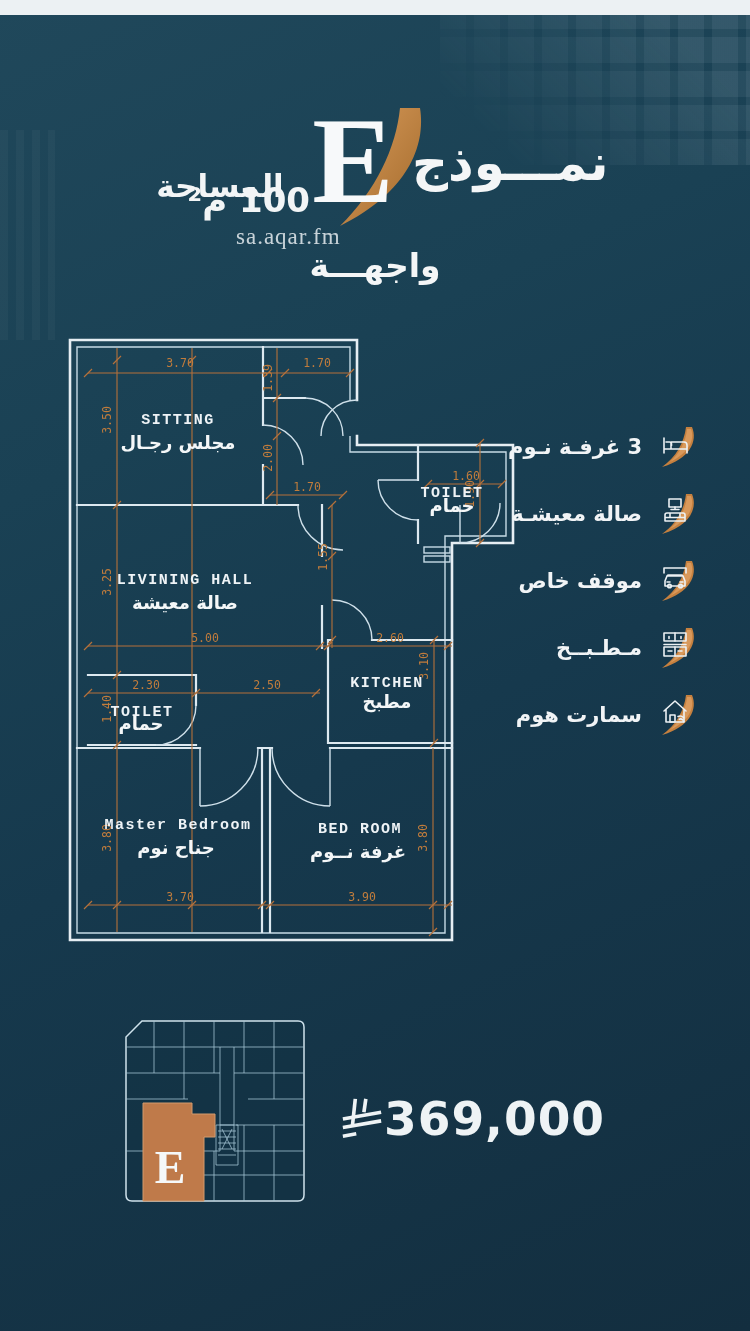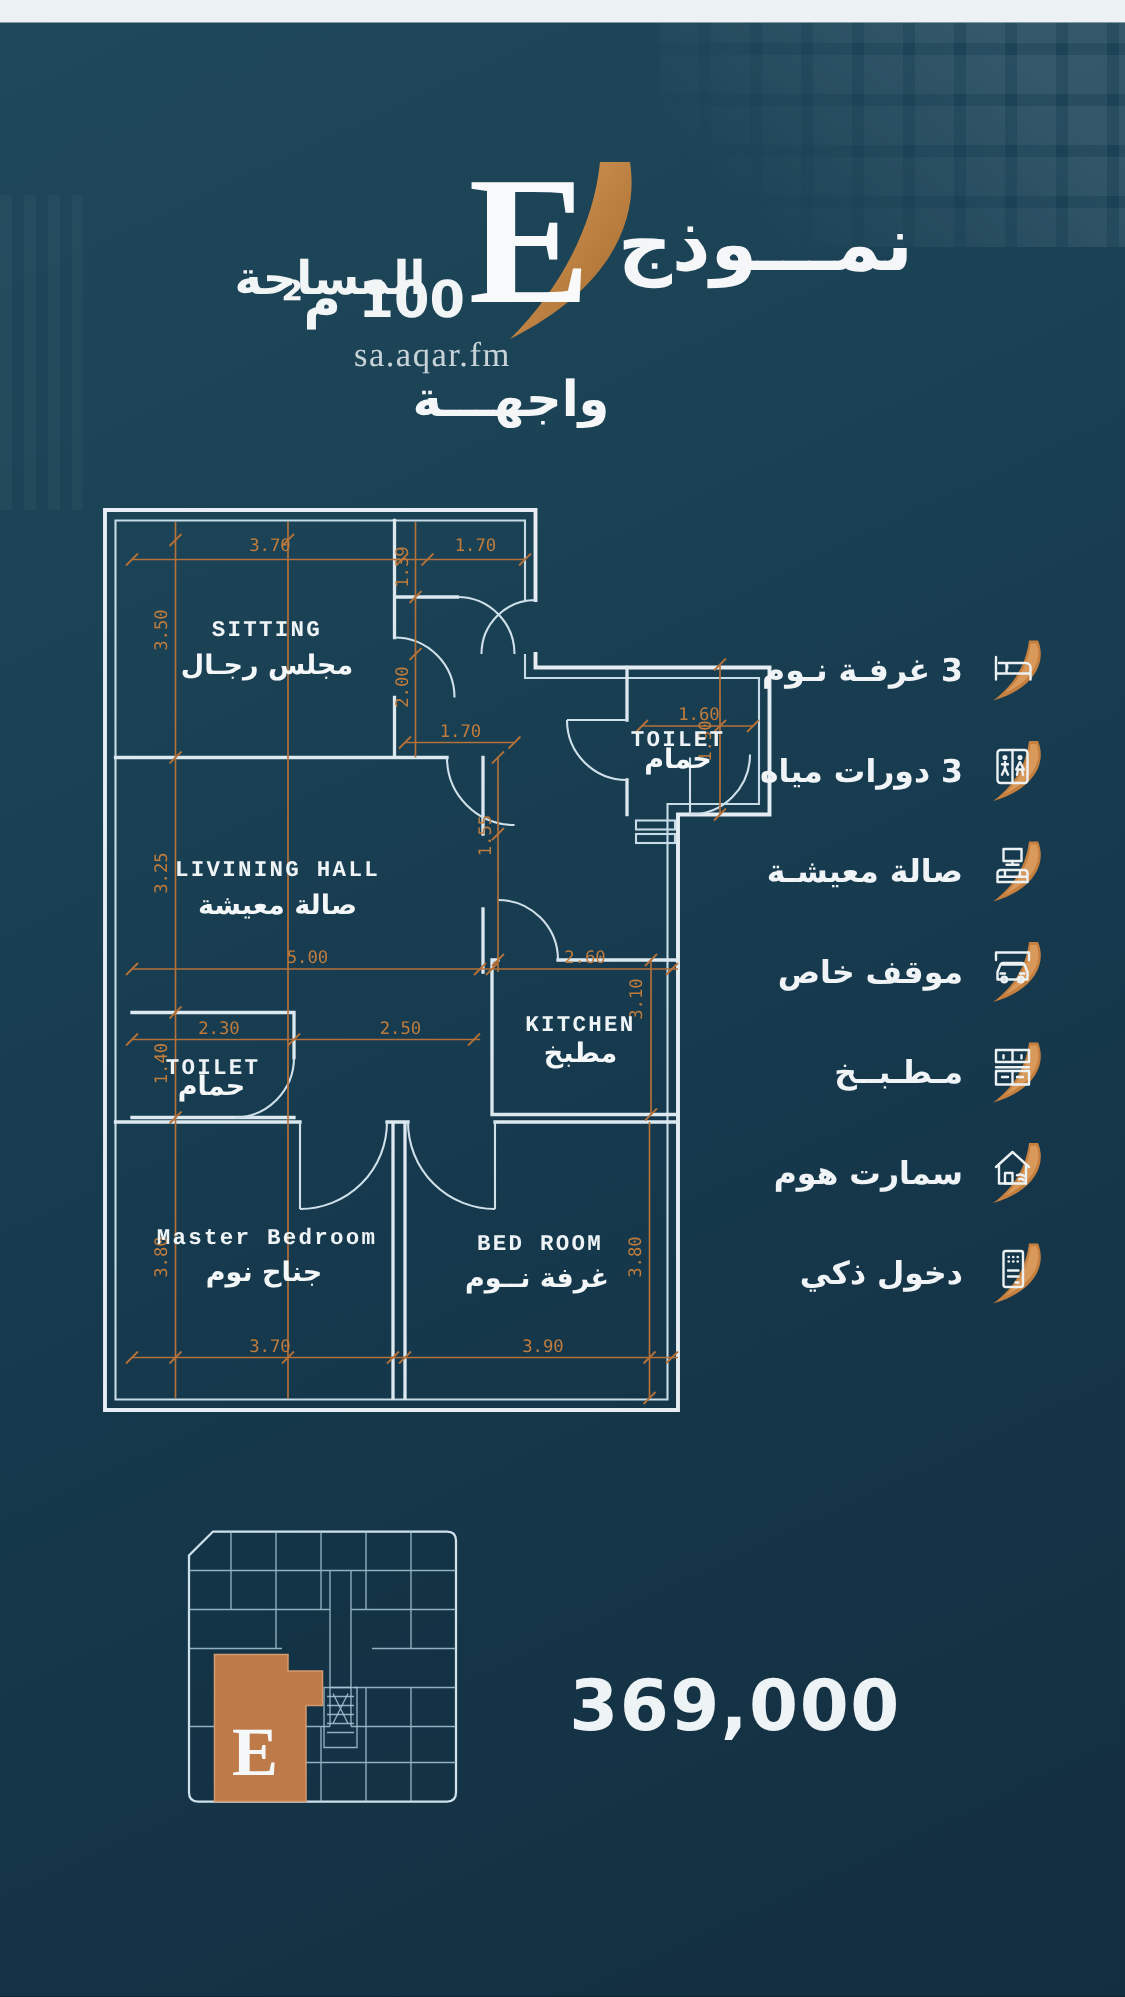--- a/index.html
+++ b/index.html
@@ -11,39 +11,39 @@
     background-image:
       repeating-linear-gradient(90deg,rgba(210,230,240,.07) 0 26px,transparent 26px 34px),
       repeating-linear-gradient(0deg,rgba(210,230,240,.07) 0 26px,transparent 26px 34px);
     -webkit-mask-image:linear-gradient(225deg,#000 20%,transparent 85%);
     mask-image:linear-gradient(225deg,#000 20%,transparent 85%);}
   .leftstripes{position:absolute;left:0;top:130px;width:55px;height:210px;
     background-image:repeating-linear-gradient(90deg,rgba(255,255,255,.03) 0 8px,transparent 8px 16px);}
   .abs{position:absolute;}
   .model-label{left:412px;top:134px;width:170px;text-align:center;font-size:50px;font-weight:bold;color:#f4f6f7;}
   .orientation{left:412px;top:188px;width:170px;text-align:center;font-size:28px;font-weight:bold;color:#cd8243;}
-  .facade{left:275px;top:246px;width:200px;text-align:left;font-size:33px;font-weight:bold;color:#f4f6f7;}
+  .facade{left:275px;top:246px;width:200px;text-align:center;font-size:33px;font-weight:bold;color:#f4f6f7;}
   .area-label{left:150px;top:136px;width:140px;text-align:center;font-size:31px;font-weight:bold;margin-top:32px;}
   .area-value{left:140px;top:180px;width:170px;text-align:right;direction:rtl;font-size:34px;font-weight:bold;}
   .big-e{left:288px;top:100px;width:130px;text-align:center;font-size:122px;line-height:1;
     font-family:"Liberation Serif",serif;font-weight:bold;color:#f7f9fa;z-index:3;}
   .leaf{left:312px;top:104px;z-index:2;}
   .wm-ar{left:220px;top:158px;font-size:62px;font-weight:bold;color:rgba(244,248,250,.48);z-index:4;}
   .wm-url{left:236px;top:224px;font-size:23px;font-family:"Liberation Serif",serif;
     color:rgba(244,248,250,.8);letter-spacing:1px;z-index:4;}
   .plan-svg{left:0;top:0;}
   .amenities{left:460px;top:424px;width:242px;display:flex;flex-direction:column;gap:21px;}
   .amenity{display:flex;justify-content:flex-end;align-items:center;gap:12px;height:46px;}
   .amenity .label{font-size:21px;font-weight:bold;color:#f1f4f6;white-space:nowrap;direction:rtl;}
   .iconwrap{position:relative;width:48px;height:48px;flex:0 0 48px;}
   .iconwrap .swoosh{position:absolute;left:2px;top:2px;}
   .iconwrap .glyph{position:absolute;left:6px;top:6px;}
   .mini-plan{left:118px;top:1015px;}
   .price-row{left:340px;top:1086px;width:300px;height:64px;display:flex;align-items:center;
-    justify-content:flex-start;gap:24px;flex-direction:column;}
+    justify-content:flex-start;gap:0;}
   .price-text{font-size:47px;font-weight:bold;color:#eef3f5;letter-spacing:1px;
     font-family:"DejaVu Sans",sans-serif;}
   
   .wall{stroke:#e6eef3;stroke-width:2.6;fill:none;stroke-linecap:square;}
   .wall2{stroke:#c6dbe6;stroke-width:1.4;fill:none;}
   .iwall{stroke:#dde9f0;stroke-width:2.2;fill:none;stroke-linecap:square;}
   .door{stroke:#cfe0ea;stroke-width:1.4;fill:none;}
   .dim{stroke:#b5713a;stroke-width:1.1;fill:none;}
   .dimtick{stroke:#b5713a;stroke-width:1.2;fill:none;}
   .dimtxt{fill:#c07c3c;font-family:"DejaVu Sans Mono",monospace;font-size:11.5px;text-anchor:middle;}
@@ -169,35 +169,20 @@
         <svg class="swoosh" width="44" height="46" viewBox="0 0 44 46">
             <path class="sw" d="M36,2 C42,16 34,34 6,42 C20,32 28,18 30,2 Z"></path>
             <path class="sw2" d="M35,4 C39,15 33,28 14,37 C24,28 30,16 31,4 Z"></path>
           </svg>
         <svg class="glyph" width="30" height="30" viewBox="0 0 30 30">
             <path class="ic" d="M4,9 V24 M4,20 H27 V24 M27,20 v-4 a3,3 0 0 0 -3,-3 h-13 v7 M6,13 h3.5 a2,2 0 0 1 2,2 v1.5"></path>
           </svg>
       </span>
     </div>
     <div class="amenity">
-      <span class="label">3 دورات مياه</span>
-      <span class="iconwrap">
-        <svg class="swoosh" width="44" height="46" viewBox="0 0 44 46">
-            <path class="sw" d="M36,2 C42,16 34,34 6,42 C20,32 28,18 30,2 Z"></path>
-            <path class="sw2" d="M35,4 C39,15 33,28 14,37 C24,28 30,16 31,4 Z"></path>
-          </svg>
-        <svg class="glyph" width="30" height="30" viewBox="0 0 30 30">
-            <rect class="ic" x="5" y="4" width="20" height="22" rx="2"></rect>
-            <path class="ic" d="M15,4 V26 M10,12 v4 M8,13.5 h4 M10,16 l-2,4.5 M10,16 l2,4.5 M20,12 l-2.5,5 h5 z M18.7,17 l-.7,3.5 M21.3,17 l.7,3.5"></path>
-            <circle class="icf" cx="10" cy="9" r="1.7"></circle>
-            <circle class="icf" cx="20" cy="9" r="1.7"></circle>
-          </svg>
-      </span>
-    </div>
-    <div class="amenity">
       <span class="label">صالة معيشـة</span>
       <span class="iconwrap">
         <svg class="swoosh" width="44" height="46" viewBox="0 0 44 46">
             <path class="sw" d="M36,2 C42,16 34,34 6,42 C20,32 28,18 30,2 Z"></path>
             <path class="sw2" d="M35,4 C39,15 33,28 14,37 C24,28 30,16 31,4 Z"></path>
           </svg>
         <svg class="glyph" width="30" height="30" viewBox="0 0 30 30">
             <rect class="ic" x="9" y="3" width="12" height="8"></rect>
             <path class="ic" d="M15,11 v2 M11,13.5 h8 M5,25 v-6 a2,2 0 0 1 2,-2 h16 a2,2 0 0 1 2,2 v6 z M5,21.5 h20 M10,17 v4.5 M20,17 v4.5"></path>
           </svg>
@@ -237,39 +222,20 @@
       <span class="iconwrap">
         <svg class="swoosh" width="44" height="46" viewBox="0 0 44 46">
             <path class="sw" d="M36,2 C42,16 34,34 6,42 C20,32 28,18 30,2 Z"></path>
             <path class="sw2" d="M35,4 C39,15 33,28 14,37 C24,28 30,16 31,4 Z"></path>
           </svg>
         <svg class="glyph" width="30" height="30" viewBox="0 0 30 30">
             <path class="ic" d="M4,14 L15,4 L26,14 M6,12 V25 H24 V12"></path>
             <rect class="ic" x="10" y="18" width="5" height="7"></rect>
             <path class="ic" d="M18,19.5 a5,5 0 0 1 5.5,1 M19.3,22.2 a3,3 0 0 1 3.4,.7"></path>
             <circle class="icf" cx="23.6" cy="24.6" r="1"></circle>
-          </svg>
-      </span>
-    </div>
-    <div class="amenity">
-      <span class="label">دخول ذكي</span>
-      <span class="iconwrap">
-        <svg class="swoosh" width="44" height="46" viewBox="0 0 44 46">
-            <path class="sw" d="M36,2 C42,16 34,34 6,42 C20,32 28,18 30,2 Z"></path>
-            <path class="sw2" d="M35,4 C39,15 33,28 14,37 C24,28 30,16 31,4 Z"></path>
-          </svg>
-        <svg class="glyph" width="30" height="30" viewBox="0 0 30 30">
-            <rect class="ic" x="9" y="3" width="13" height="24" rx="1.5"></rect>
-            <circle class="icf" cx="12.5" cy="7" r=".9"></circle>
-            <circle class="icf" cx="15.5" cy="7" r=".9"></circle>
-            <circle class="icf" cx="18.5" cy="7" r=".9"></circle>
-            <circle class="icf" cx="12.5" cy="10" r=".9"></circle>
-            <circle class="icf" cx="15.5" cy="10" r=".9"></circle>
-            <circle class="icf" cx="18.5" cy="10" r=".9"></circle>
-            <path class="ic" d="M12,16 h7 M12,20 h7 M17,24 h2"></path>
           </svg>
       </span>
     </div>
   </div>
 
   <svg class="abs mini-plan" width="210" height="198" viewBox="0 0 210 198">
     <path class="mp-out" d="M24,6 H180 Q186,6 186,12 V180 Q186,186 180,186 H14 Q8,186 8,180 V22 Z"></path>
     <path class="mp-line" d="M8,32 H186 M8,58 H102 M116,58 H186 M8,84 H70 M130,84 H186
       M30,110 H96 M118,110 H186 M8,136 H102 M116,136 H186 M60,160 H186
       M36,6 V58 M66,6 V84 M96,6 V58 M126,6 V58 M156,6 V84

